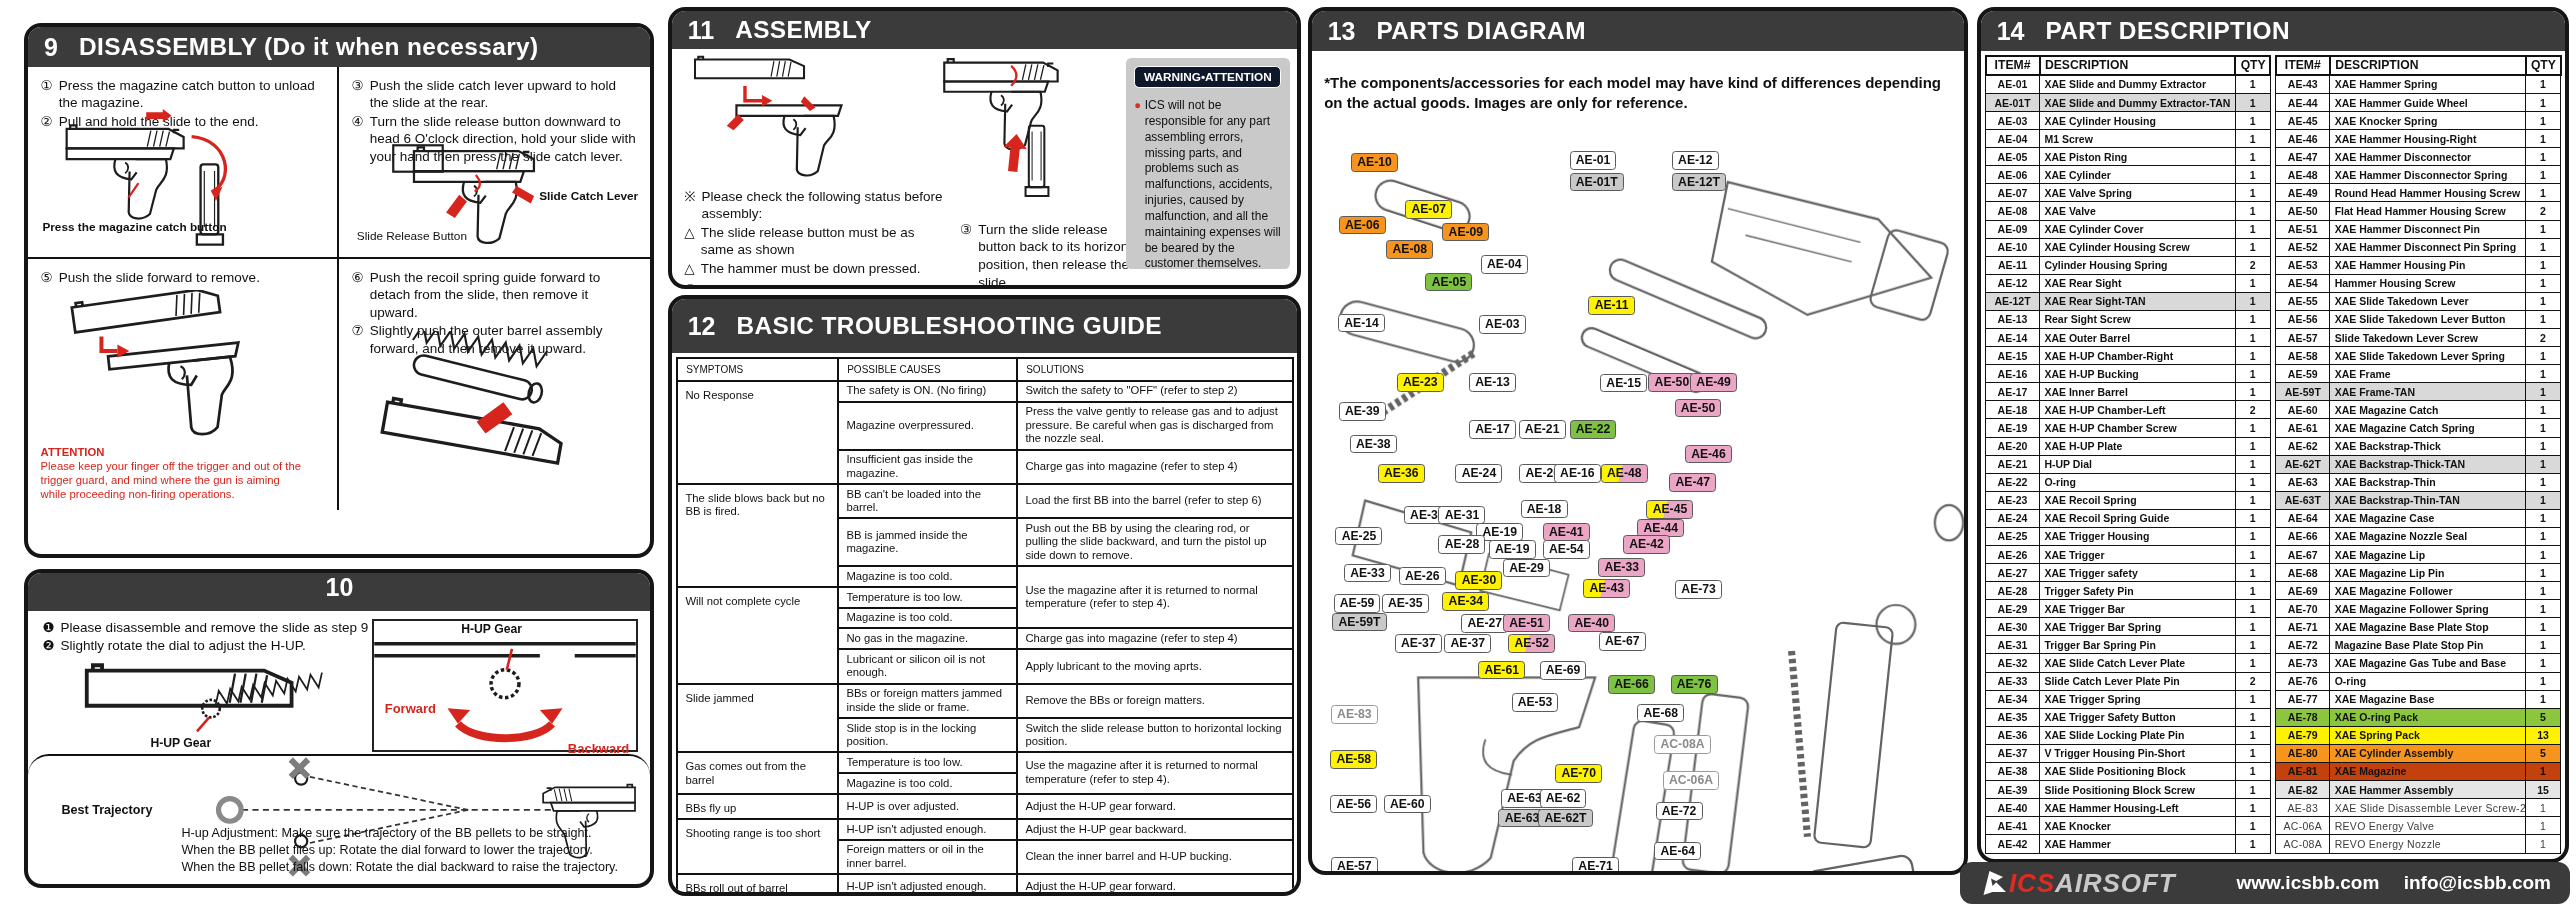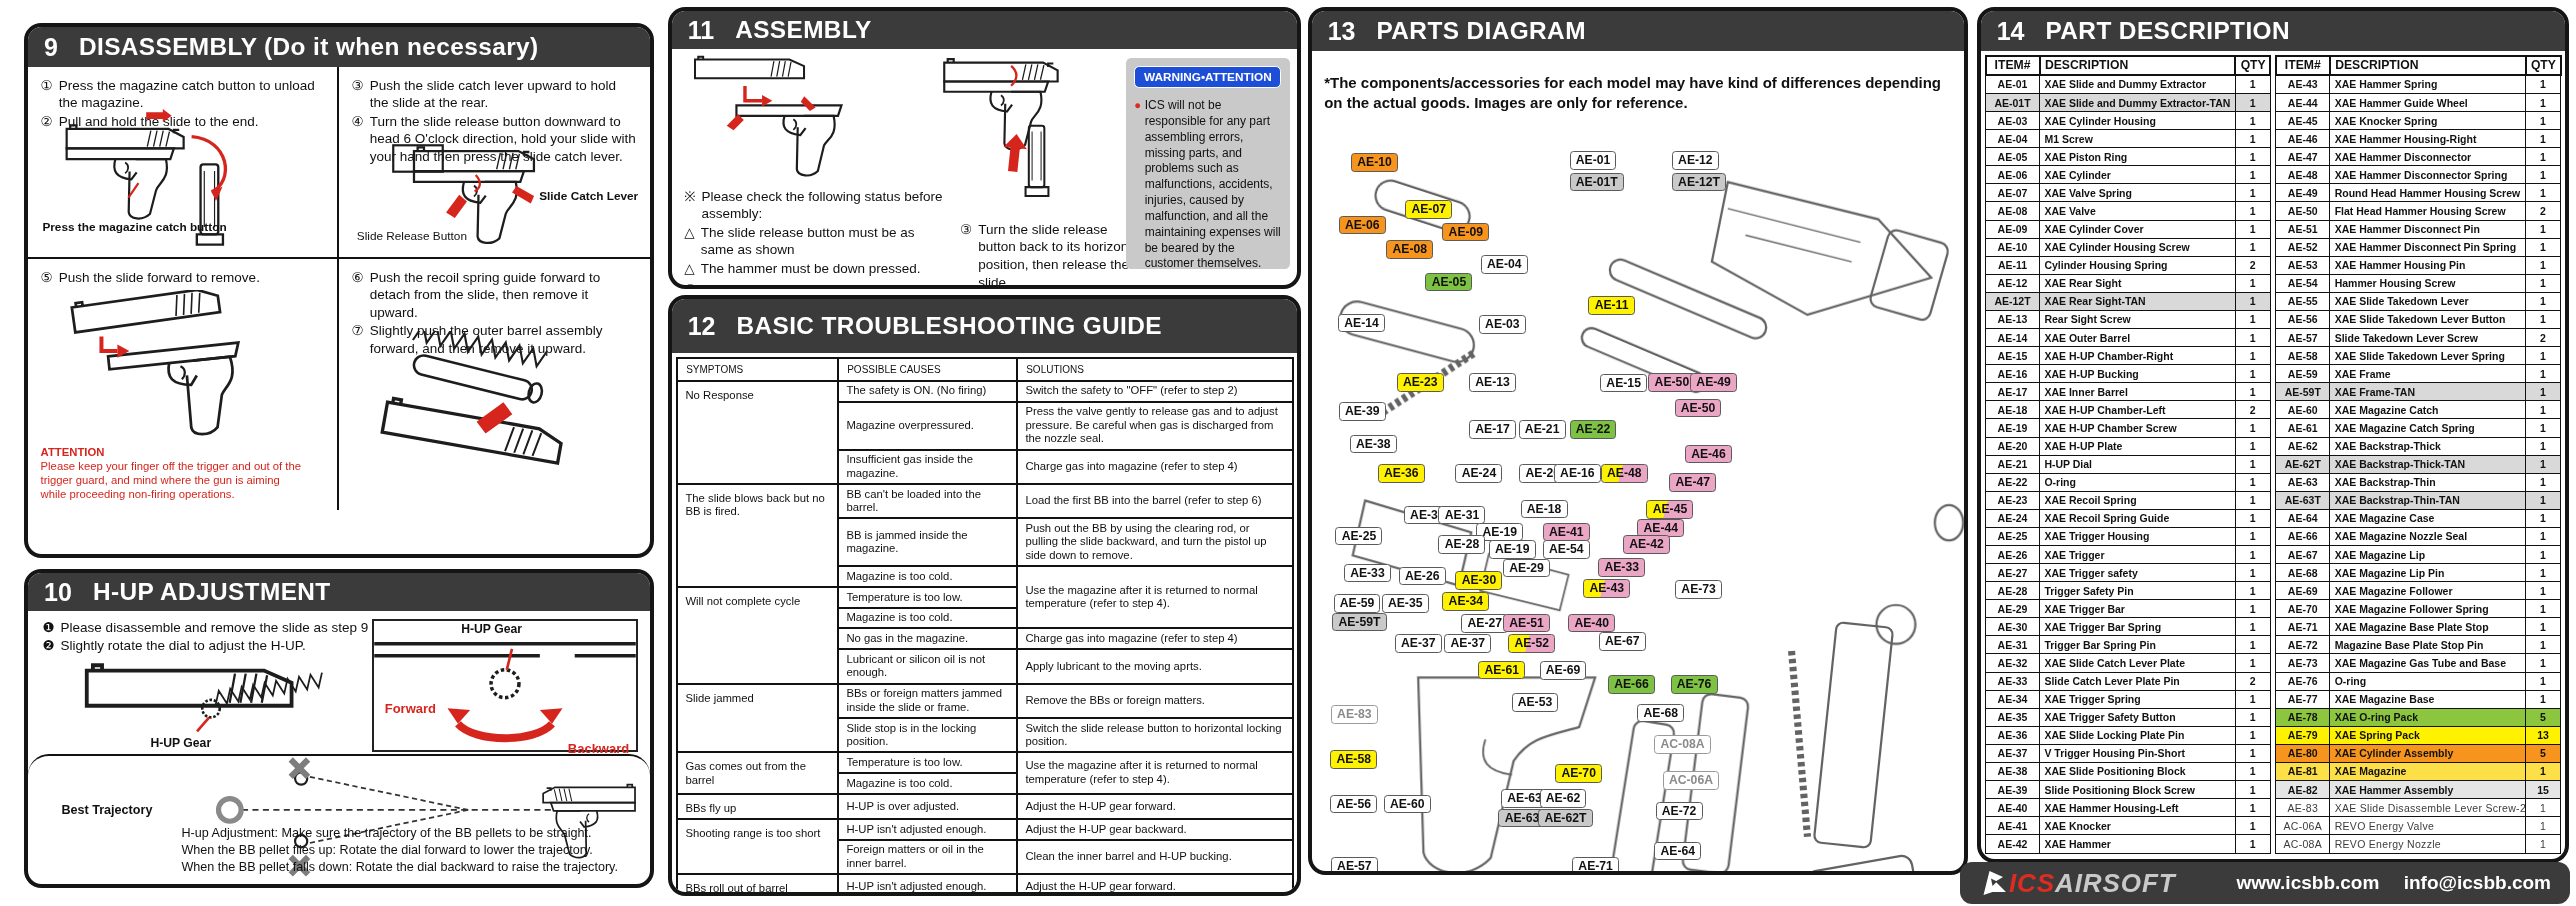--- a/index.html
+++ b/index.html
@@ -23,21 +23,21 @@
   .attn{position:absolute;left:12.2px;bottom:8.7px;width:266px;color:#d6251d;font-size:11.3px;line-height:1.25;}
   .attn .t{font-weight:bold;}
   
   .inset{position:absolute;border:2.6px solid #222;background:#fff;}
   .redlbl{position:absolute;color:#d6251d;font-weight:bold;font-size:13px;}
   .traj{position:relative;border-top:2.6px solid #111;border-radius:21px;}
   .cap{position:absolute;left:153px;bottom:7px;font-size:12.6px;line-height:1.35;font-weight:500;}
   
   .warnbox{position:absolute;right:7px;top:47px;bottom:7px;width:147px;background:#c9c9c9;
            border-radius:5.2px;padding:8.7px 8.7px;}
-  .warnbadge{background:#1d4ed8;color:#fff;font-weight:bold;font-size:11.8px;text-align:center;
+  .warnbadge{background:#0f172a;color:#fff;font-weight:bold;font-size:11.8px;text-align:center;
              border:1.7px solid #fff;border-radius:5.2px;padding:2.6px 1.7px;margin-bottom:10.5px;}
   .warntext{display:flex;gap:3.5px;font-size:12px;line-height:1.32;}
   .warntext .dot{color:#e02b20;font-size:11.3px;}
   
   table.ts{border-collapse:collapse;width:616px;height:544px;table-layout:fixed;margin:3.5px;}
   table.ts th{border:2.6px solid #111;font-size:10px;text-align:left;padding:5.2px 8.7px;font-weight:normal;}
   table.ts td{border:2.6px solid #111;font-size:11.3px;line-height:1.2;padding:2.6px 7.9px;vertical-align:middle;}
   table.ts col.c1{width:161px;} table.ts col.c2{width:179px;} table.ts col.c3{width:276px;}
   table.ts td.sym{vertical-align:top;padding-top:7px;}
   
@@ -60,21 +60,21 @@
   table.pt th.c{text-align:center;}
   table.pt td{border:1.7px solid #111;font-size:10.5px;font-weight:bold;padding:0 4.4px;height:15px;
               white-space:nowrap;overflow:hidden;}
   table.pt td.item{text-align:center;}
   table.pt td.qty{text-align:center;}
   table.pt col.ci{width:54px;} table.pt col.cd{width:auto;} table.pt col.cq{width:35px;}
   tr.shade td{background:#d9d9d9;}
   tr.green td{background:#8cc63e;}
   tr.yellow td{background:#fff200;}
   tr.orange td{background:#f7941e;}
-  tr.blue td{background:#fde047;}
+  tr.blue td{background:#c2410c;}
   tr.pink td{background:#e5e5e5;}
   tr.thin td{font-weight:400;color:#3c3c3c;letter-spacing:0.3px;}
   
   #footer{position:absolute;left:1960px;top:862px;width:610px;height:42px;background:#3b3b3c;
           border-radius:12.2px;display:flex;align-items:center;padding:0 19px;box-sizing:border-box;}
   .brand{display:flex;align-items:center;gap:0;}
   .brand .ics{color:#e02b20;font-weight:900;font-style:italic;font-size:26px;letter-spacing:0.9px;}
   .brand .air{color:#c9c9c9;font-weight:900;font-style:italic;font-size:26px;letter-spacing:0.9px;}
   .site,.email{color:#fff;font-weight:bold;font-size:19px;}
   .site{margin-left:61px;} .email{margin-left:auto;}
@@ -216,21 +216,21 @@
         <use href="#g-spring" x="60" y="0" width="200" height="34" transform="rotate(12 160 17)"></use>
         <use href="#g-barrel" x="60" y="40" width="190" height="42" transform="rotate(14 155 61)"></use>
         <use href="#g-slide" x="20" y="100" width="250" height="60" transform="rotate(10 145 130)"></use>
         <polygon points="150,118 186,92 198,108 162,134" fill="#d6251d"></polygon>
       </svg>
     </div>
   </div>
 </section>
 
 <section class="panel" style="left:24.4px;top:569px;width:622px;height:311px;">
-  <header class="bar" style="height:38px;">
+  <header class="bar" style="height:38px;flex-direction:column;">
     <span class="secnum">10</span>
     <span class="sectitle">H-UP ADJUSTMENT</span>
   </header>
   <div class="cellpad" style="padding:7px 14px 0 14px;">
     <div>
         <div class="step">
           <span class="marker">❶</span>
           <span class="stxt">Please disassemble and remove the slide as step 9 instructed.</span>
         </div>
         <div class="step">

